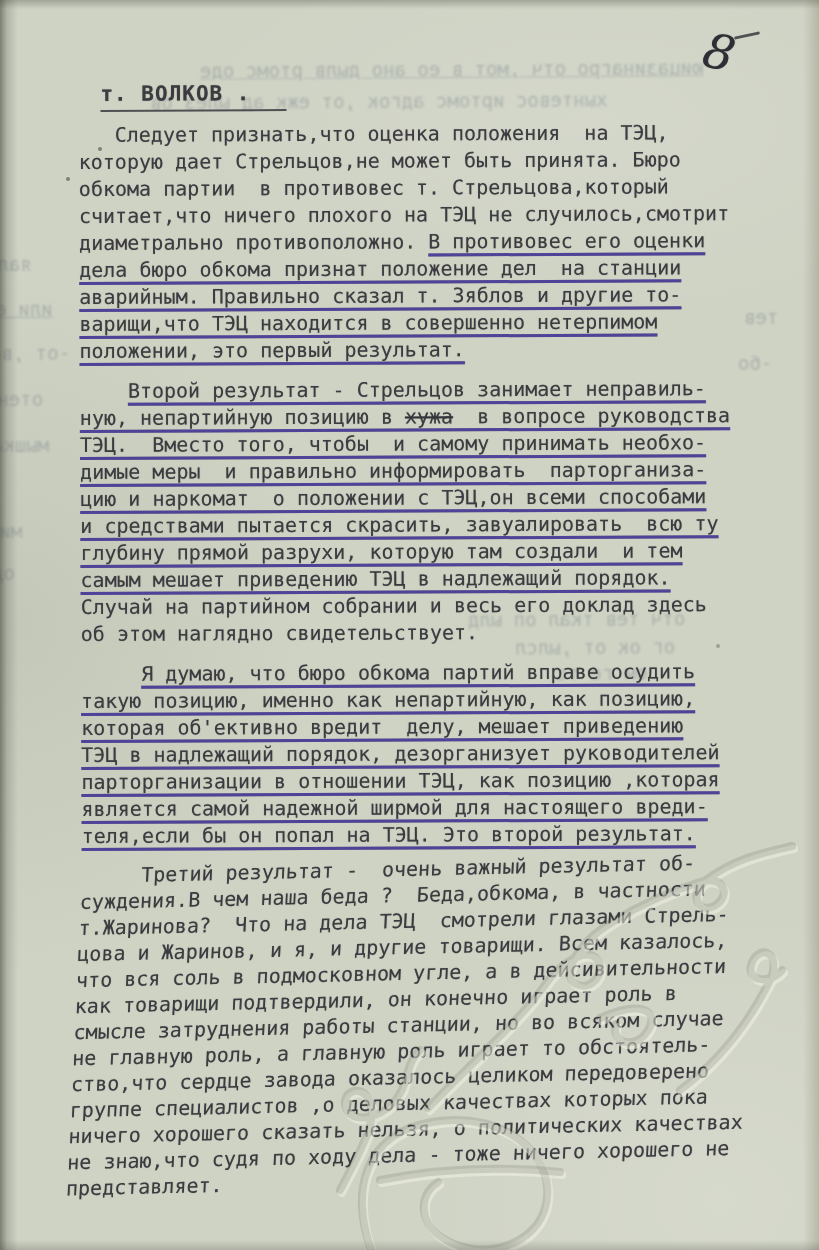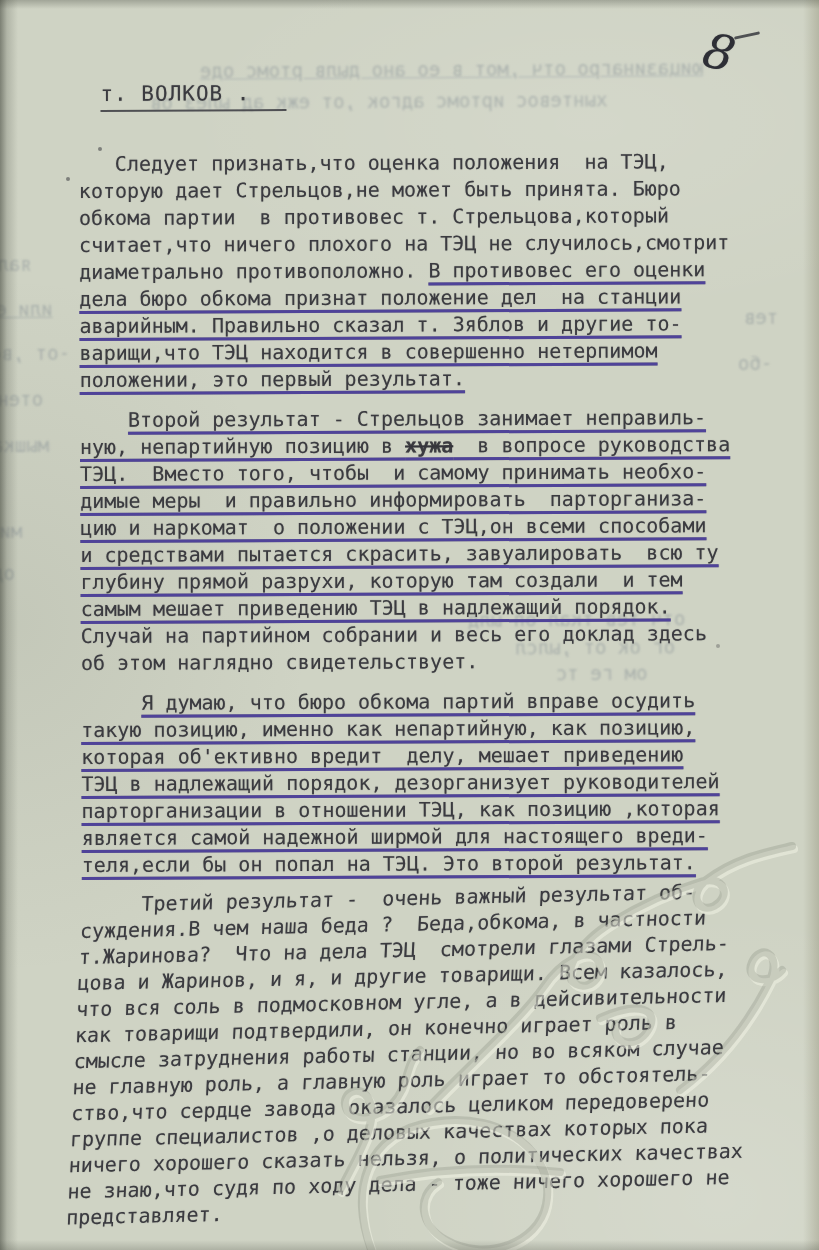--- a/index.html
+++ b/index.html
@@ -38,36 +38,36 @@
   .bleed:nth-child(8){top:608px;left:468px;}
   .bleed:nth-child(9){top:636px;left:515px;}
   .bleed:nth-child(10){top:662px;left:556px;}
   .bleed:nth-child(11){top:306px;left:744px;}
   .bleed:nth-child(12){top:352px;left:738px;}
   .bleed:nth-child(13){top:520px;left:-12px;}
   .bleed:nth-child(14){top:562px;left:-8px;}
 
   .content{position:absolute;left:78px;top:0;width:710px;
     transform:rotate(-0.25deg);transform-origin:0 0;}
-  .heading{display:inline-block;margin:82px 0 39px 22px;
+  .heading{display:inline-block;margin:82px 0 10px 22px;
     font-size:21px;letter-spacing:1px;white-space:pre;
     border-bottom:2.4px solid rgba(56,56,64,0.85);
     padding:0 36px 4px 0;
-    text-shadow:0 0 1px rgba(59,59,64,0.5);}
+    text-shadow:0 0 1px rgba(59,59,64,0.5);font-weight:bold;}
   .para{margin:0 0 13px 0;font-size:20px;white-space:pre;
     text-shadow:0 0 1px rgba(59,59,64,0.45);}
   .para .line{height:27px;line-height:27px;}
   .para.skewed{transform:rotate(-1deg) skewX(-4deg);transform-origin:0 0;}
   .para.skewed .line{height:26px;line-height:26px;}
   .u{text-decoration-line:underline;
      text-decoration-color:var(--underline,rgba(79,67,153,0.88));
      text-decoration-thickness:2.6px;text-underline-offset:5px;
      text-decoration-skip-ink:none;}
   .s{text-decoration-line:line-through;text-decoration-color:#34343a;
-     text-decoration-thickness:2.4px;font-weight:bold;}
+     text-decoration-thickness:2.4px;}
 
   .page-number{position:absolute;top:20px;left:690px;width:80px;height:78px;}
   .page-number .pn{position:absolute;top:4px;left:14px;display:inline-block;
     font-family:"DejaVu Serif","Liberation Serif",serif;font-style:italic;
     font-size:48px;color:#2e2f36;transform:rotate(14deg);
     text-shadow:0 0 1px rgba(46,47,54,0.6);}
   .page-number .flourish{position:absolute;top:14px;left:44px;width:26px;height:3px;
     background:rgba(46,47,54,0.8);transform:rotate(-12deg);border-radius:2px;}
 
   .stamp{position:absolute;inset:0;pointer-events:none;}

